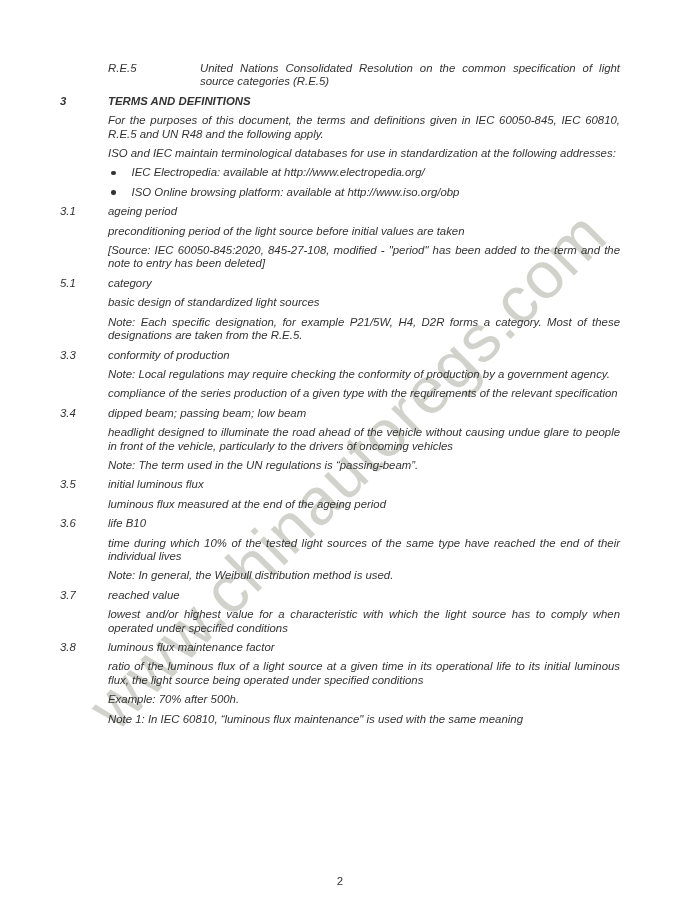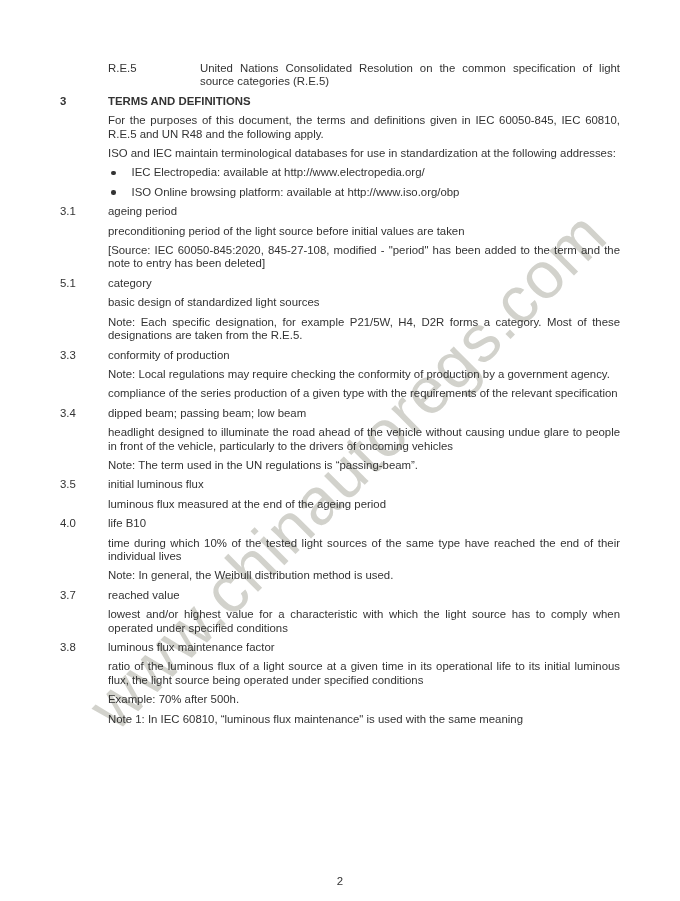--- a/index.html
+++ b/index.html
@@ -21,20 +21,21 @@
     white-space:nowrap;
     z-index:0;
     user-select:none;
   }
   .doc-body{
     position:absolute;
     top:62px;left:60px;right:60px;
     z-index:1;
     font-size:11.4px;
     line-height:13.4px;
+    font-style:italic;
   }
   .row{
     display:grid;
     grid-template-columns:48px 1fr;
     margin-bottom:6px;
   }
   .num{font-weight:normal;}
   .content{text-align:justify;}
   .block-heading .num,
   .block-heading .content{font-weight:bold;text-align:left;}
@@ -153,21 +154,21 @@
       </div>
       <div class="row block-term">
         <div class="num">3.5</div>
         <div class="content">initial luminous flux</div>
       </div>
       <div class="row block-para">
         <div class="num"></div>
         <div class="content">luminous flux measured at the end of the ageing period</div>
       </div>
       <div class="row block-term">
-        <div class="num">4.0</div>
+        <div class="num">3.6</div>
         <div class="content">life B10</div>
       </div>
       <div class="row block-para">
         <div class="num"></div>
         <div class="content">time during which 10% of the tested light sources of the same type have reached the end of their individual lives</div>
       </div>
       <div class="row block-para">
         <div class="num"></div>
         <div class="content">Note: In general, the Weibull distribution method is used.</div>
       </div>

